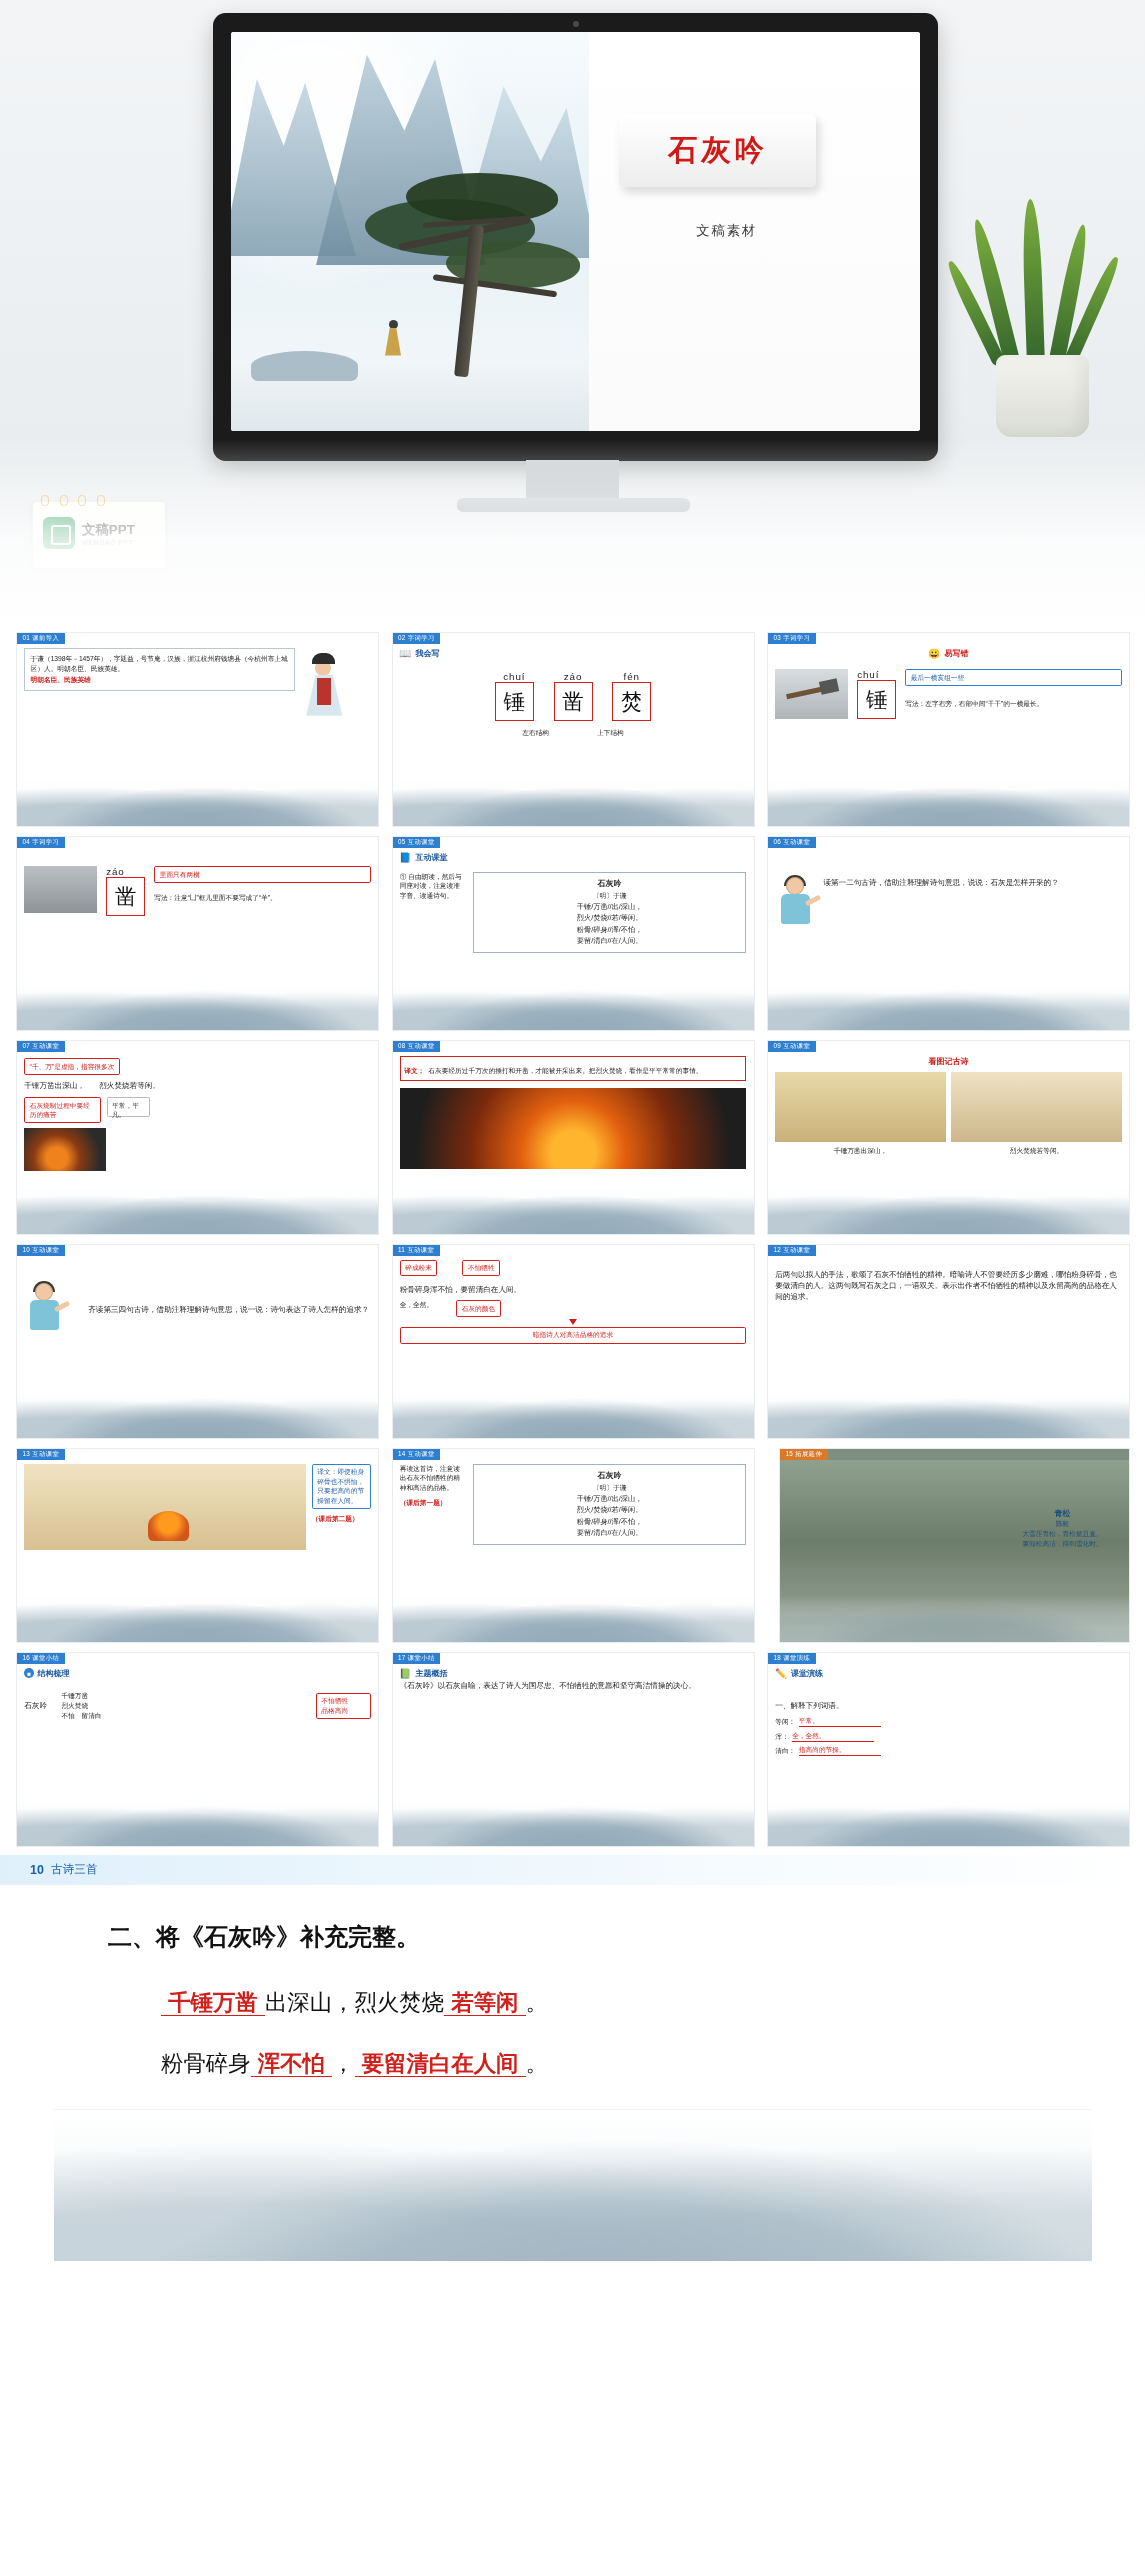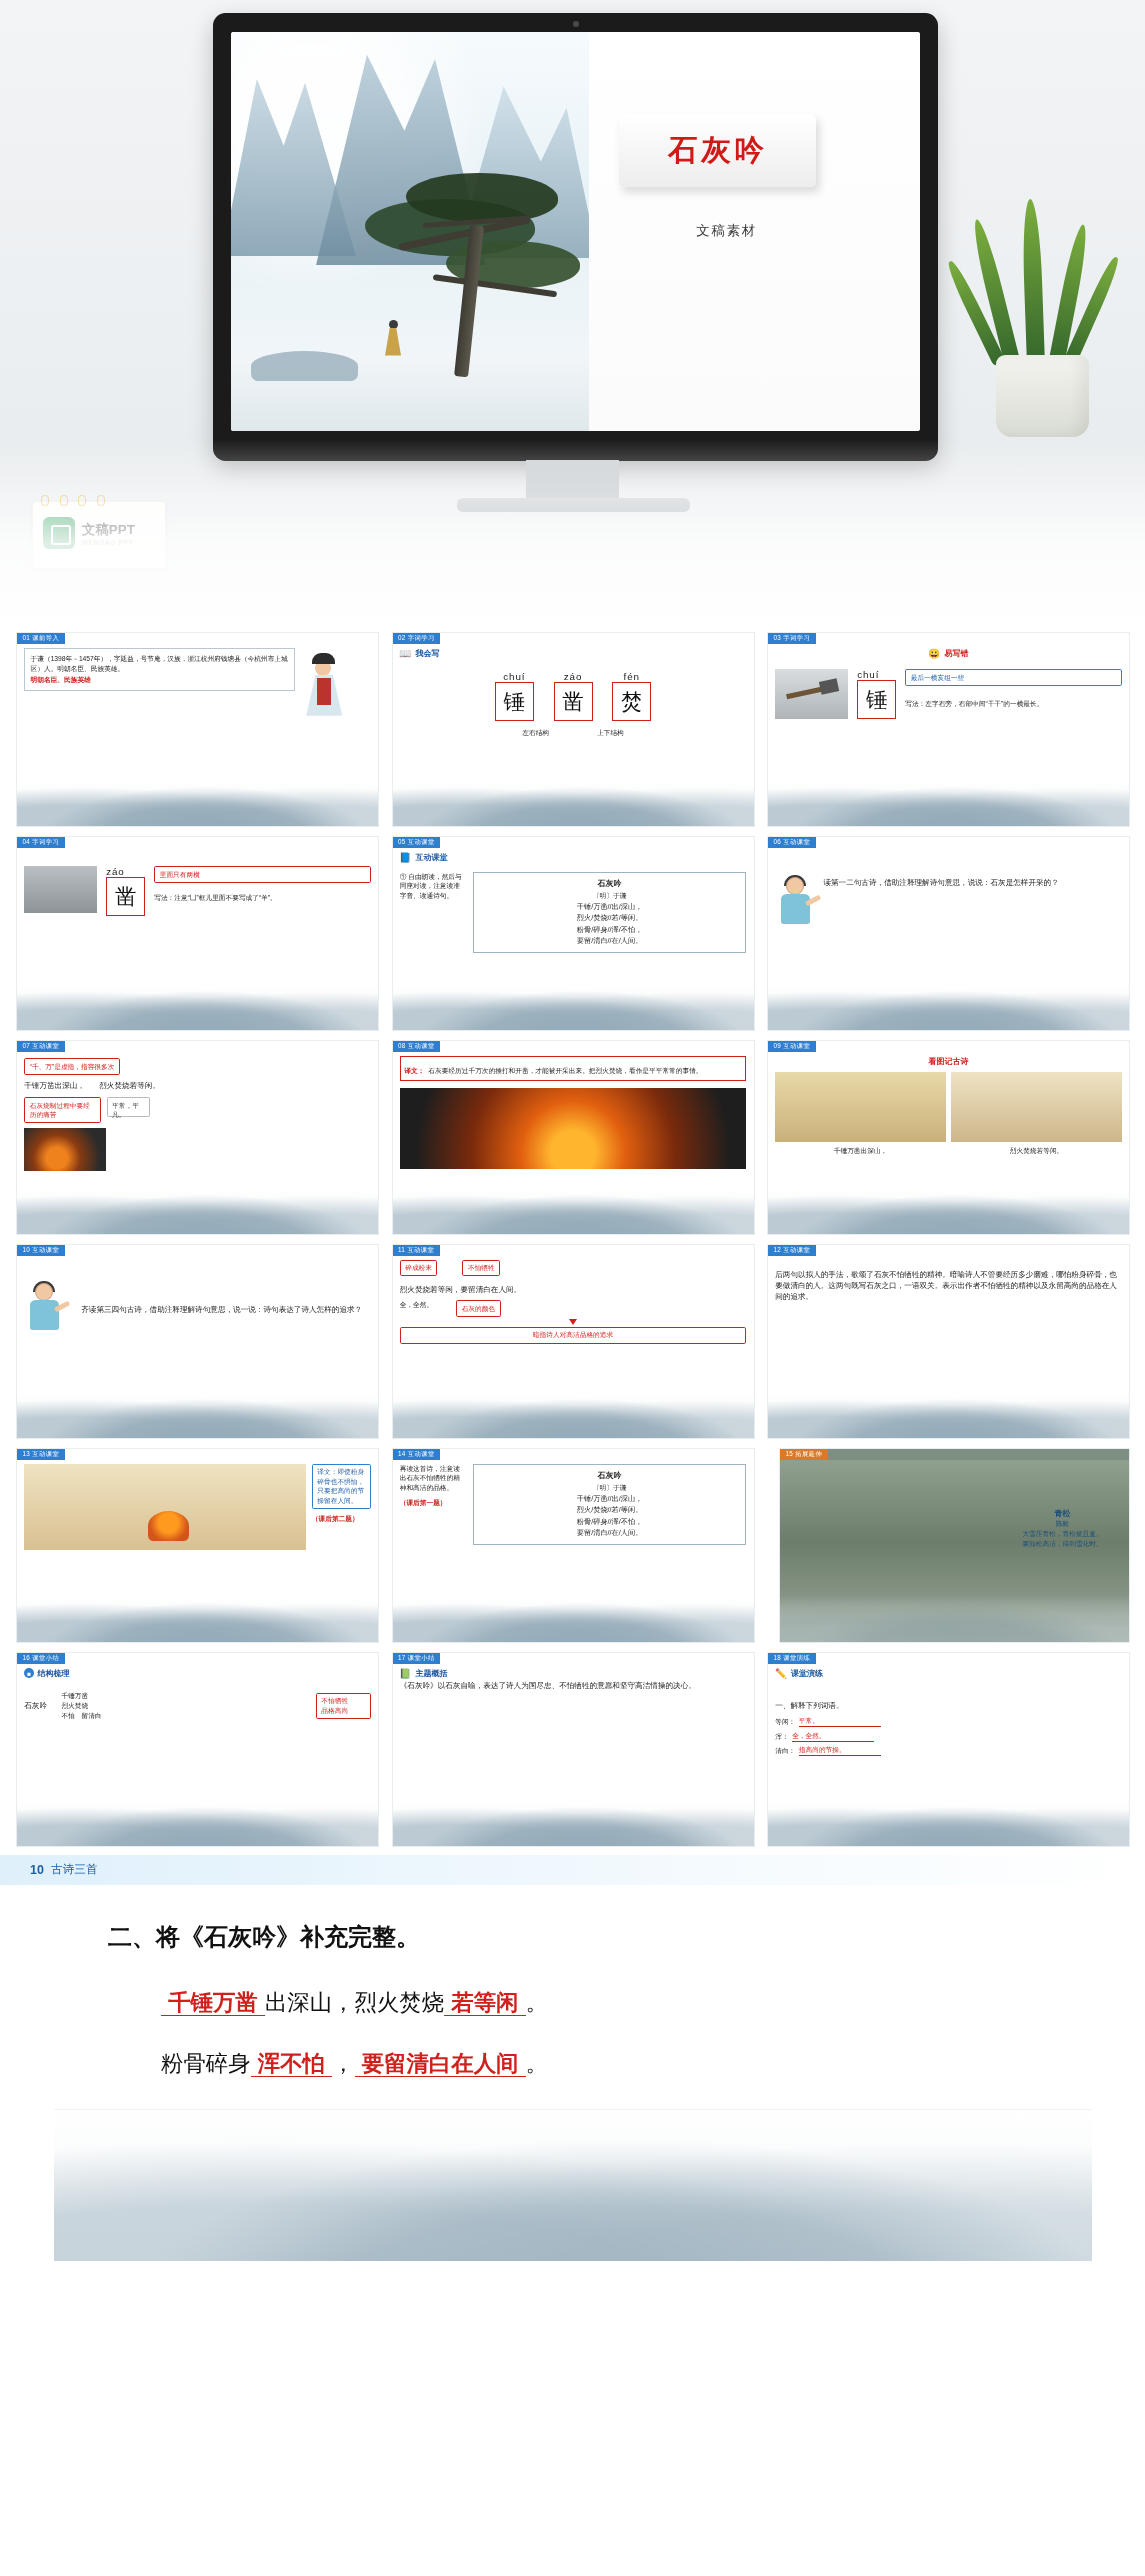--- a/index.html
+++ b/index.html
@@ -414,41 +414,41 @@
           <div class="tiny" style="flex:1;text-align:center;">千锤万凿出深山，</div>
           <div class="tiny" style="flex:1;text-align:center;">烈火焚烧若等闲。</div>
         </div>
       </div>
       <div class="hill"></div>
     </div>
 
     <div class="slide">
       <div class="tag">10 互动课堂</div>
       <div class="inner">
-        <div style="display:flex;gap:16px;align-items:center;margin-top:23px;">
+        <div style="display:flex;gap:23px;align-items:center;margin-top:23px;">
           <div class="teacher">
             <div class="hair"></div>
               <div class="head"></div>
               <div class="body"></div>
               <div class="arm"></div>
           </div>
           <div class="small" style="flex:1;">齐读第三四句古诗，借助注释理解诗句意思，说一说：诗句表达了诗人怎样的追求？</div>
         </div>
       </div>
       <div class="hill"></div>
     </div>
 
     <div class="slide">
       <div class="tag">11 互动课堂</div>
       <div class="inner">
         <div style="display:flex;gap:25px;">
           <div class="bubble">碎成粉末</div>
           <div class="bubble">不怕牺牲</div>
         </div>
-        <div class="small" style="margin-top:7.2px;">烈火焚烧若等闲，要留清白在人间。</div>
+        <div class="small" style="margin-top:7.2px;">粉骨碎身浑不怕，要留清白在人间。</div>
         <div style="display:flex;gap:23px;margin-top:5.4px;">
           <div class="tiny">全，全然。</div>
           <div class="bubble">石灰的颜色</div>
         </div>
         <div class="arrow-down"></div>
         <div class="bubble" style="text-align:center;">暗指诗人对高洁品格的追求</div>
       </div>
       <div class="hill"></div>
     </div>
 

